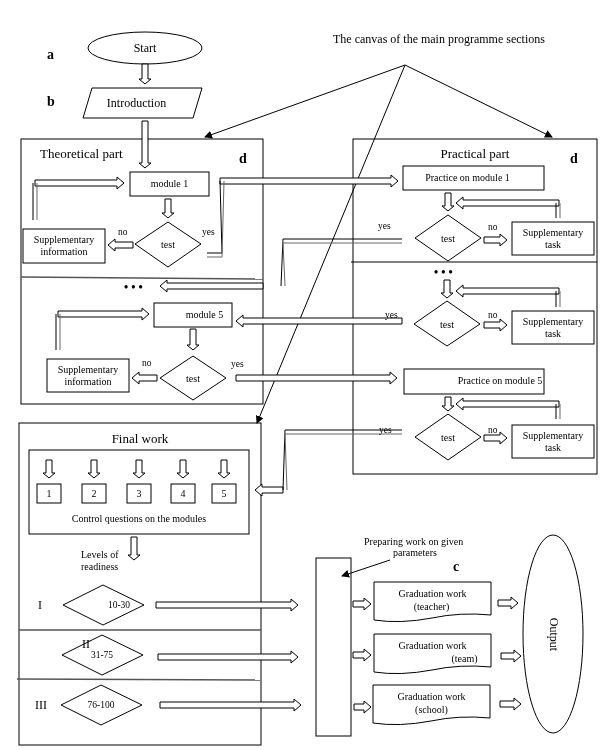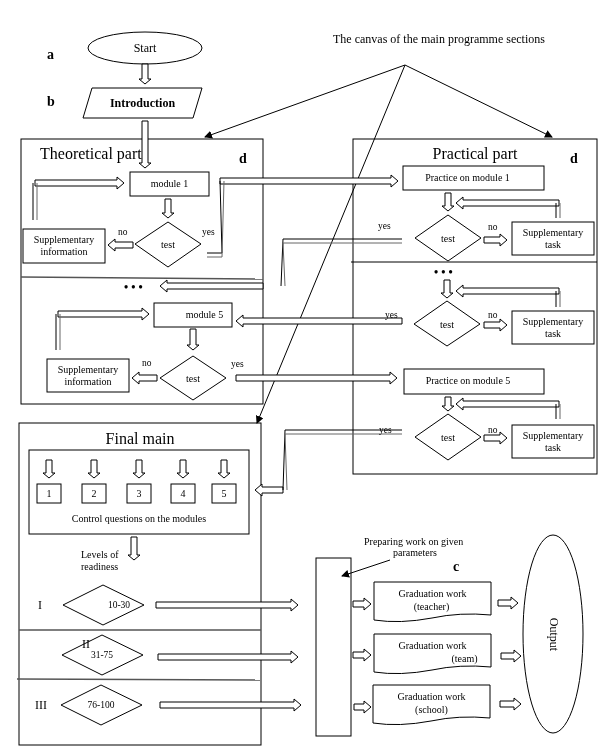--- a/index.html
+++ b/index.html
@@ -3,21 +3,21 @@
 <meta charset="utf-8">
 <style>
   html, body { margin:0; padding:0; background:#ffffff; }
   body { width:607px; height:750px; position:relative; overflow:hidden;
          font-family:"Liberation Serif", "DejaVu Serif", serif; color:#000; }
   svg { position:absolute; left:0; top:0; }
   .t { position:absolute; font-size:11px; line-height:12px; text-align:center; white-space:nowrap; }
   .t9 { font-size:9.5px; line-height:11px; }
   .t10 { font-size:10px; line-height:11px; }
   .t12 { font-size:12px; line-height:13px; }
-  .t13 { font-size:16px; line-height:14px; }
+  .t13 { font-size:13px; line-height:14px; }
   .bold { font-weight:bold; font-size:14px; }
 </style>
 </head>
 <body>
 
 <svg width="607" height="750" viewBox="0 0 607 750">
   <defs>
     <marker id="tri" markerWidth="8" markerHeight="8" refX="7" refY="4" orient="auto" markerUnits="userSpaceOnUse">
       <path d="M0,0 L8,4 L0,8 z" fill="#000"></path>
     </marker>
@@ -159,58 +159,58 @@
 </svg>
 
 <div class="t t12" style="left:333px;top:33px;">The canvas of the main programme sections</div>
 <div class="t bold" style="left:47px;top:49px;">a</div>
 <div class="t bold" style="left:47px;top:96px;">b</div>
 <div class="t bold" style="left:453px;top:561px;">c</div>
 <div class="t bold" style="left:239px;top:153px;">d</div>
 <div class="t bold" style="left:570px;top:153px;">d</div>
 
 <div class="t t12" style="left:88px;top:42px;width:114px;">Start</div>
-<div class="t t12" style="left:83px;top:97px;width:119px;font-weight:bold;">Introduction</div>
+<div class="t t12" style="left:77px;top:97px;width:119px;">Introduction</div>
 
 <div class="t t13" style="left:40px;top:147px;">Theoretical part</div>
 <div class="t t10" style="left:130px;top:178px;width:79px;">module 1</div>
 <div class="t t10" style="left:154px;top:309px;width:101px;">module 5</div>
 <div class="t t10" style="left:148px;top:239px;width:40px;">test</div>
 <div class="t t10" style="left:173px;top:373px;width:40px;">test</div>
 <div class="t t9" style="left:118px;top:227px;">no</div>
 <div class="t t9" style="left:202px;top:227px;">yes</div>
 <div class="t t9" style="left:142px;top:358px;">no</div>
 <div class="t t9" style="left:231px;top:359px;">yes</div>
 <div class="t t10" style="left:23px;top:234px;width:82px;">Supplementary</div>
 <div class="t t10" style="left:23px;top:246px;width:82px;">information</div>
 <div class="t t10" style="left:47px;top:364px;width:82px;">Supplementary</div>
 <div class="t t10" style="left:47px;top:376px;width:82px;">information</div>
 <div class="t t12" style="left:124px;top:281px;font-weight:bold;">• • •</div>
 
 <div class="t t13" style="left:353px;top:147px;width:244px;">Practical part</div>
 <div class="t t10" style="left:403px;top:172px;width:129px;">Practice on module 1</div>
-<div class="t t10" style="left:404px;top:375px;width:128px;">Practice on module 5</div>
+<div class="t t10" style="left:404px;top:375px;width:128px;padding-left:32px;">Practice on module 5</div>
 <div class="t t10" style="left:428px;top:233px;width:40px;">test</div>
 <div class="t t10" style="left:427px;top:319px;width:40px;">test</div>
 <div class="t t10" style="left:428px;top:432px;width:40px;">test</div>
 <div class="t t9" style="left:378px;top:221px;">yes</div>
 <div class="t t9" style="left:488px;top:222px;">no</div>
 <div class="t t9" style="left:385px;top:310px;">yes</div>
 <div class="t t9" style="left:488px;top:310px;">no</div>
 <div class="t t9" style="left:379px;top:425px;">yes</div>
 <div class="t t9" style="left:488px;top:425px;">no</div>
 <div class="t t10" style="left:512px;top:227px;width:82px;">Supplementary</div>
 <div class="t t10" style="left:512px;top:239px;width:82px;">task</div>
 <div class="t t10" style="left:512px;top:316px;width:82px;">Supplementary</div>
 <div class="t t10" style="left:512px;top:328px;width:82px;">task</div>
 <div class="t t10" style="left:512px;top:430px;width:82px;">Supplementary</div>
 <div class="t t10" style="left:512px;top:442px;width:82px;">task</div>
 <div class="t t12" style="left:434px;top:266px;font-weight:bold;">• • •</div>
 
-<div class="t t13" style="left:19px;top:432px;width:242px;">Final main</div>
+<div class="t t13" style="left:19px;top:432px;width:242px;">Final work</div>
 <div class="t t10" style="left:37px;top:488px;width:24px;">1</div>
 <div class="t t10" style="left:82px;top:488px;width:24px;">2</div>
 <div class="t t10" style="left:127px;top:488px;width:24px;">3</div>
 <div class="t t10" style="left:171px;top:488px;width:24px;">4</div>
 <div class="t t10" style="left:212px;top:488px;width:24px;">5</div>
 <div class="t t10" style="left:29px;top:513px;width:220px;">Control questions on the modules</div>
 <div class="t t10" style="left:81px;top:549px;">Levels of</div>
 <div class="t t10" style="left:81px;top:561px;text-align:center;">readiness</div>
 <div class="t t12" style="left:38px;top:599px;">I</div>
 <div class="t t12" style="left:36px;top:638px;margin-left:46px;">II</div>

